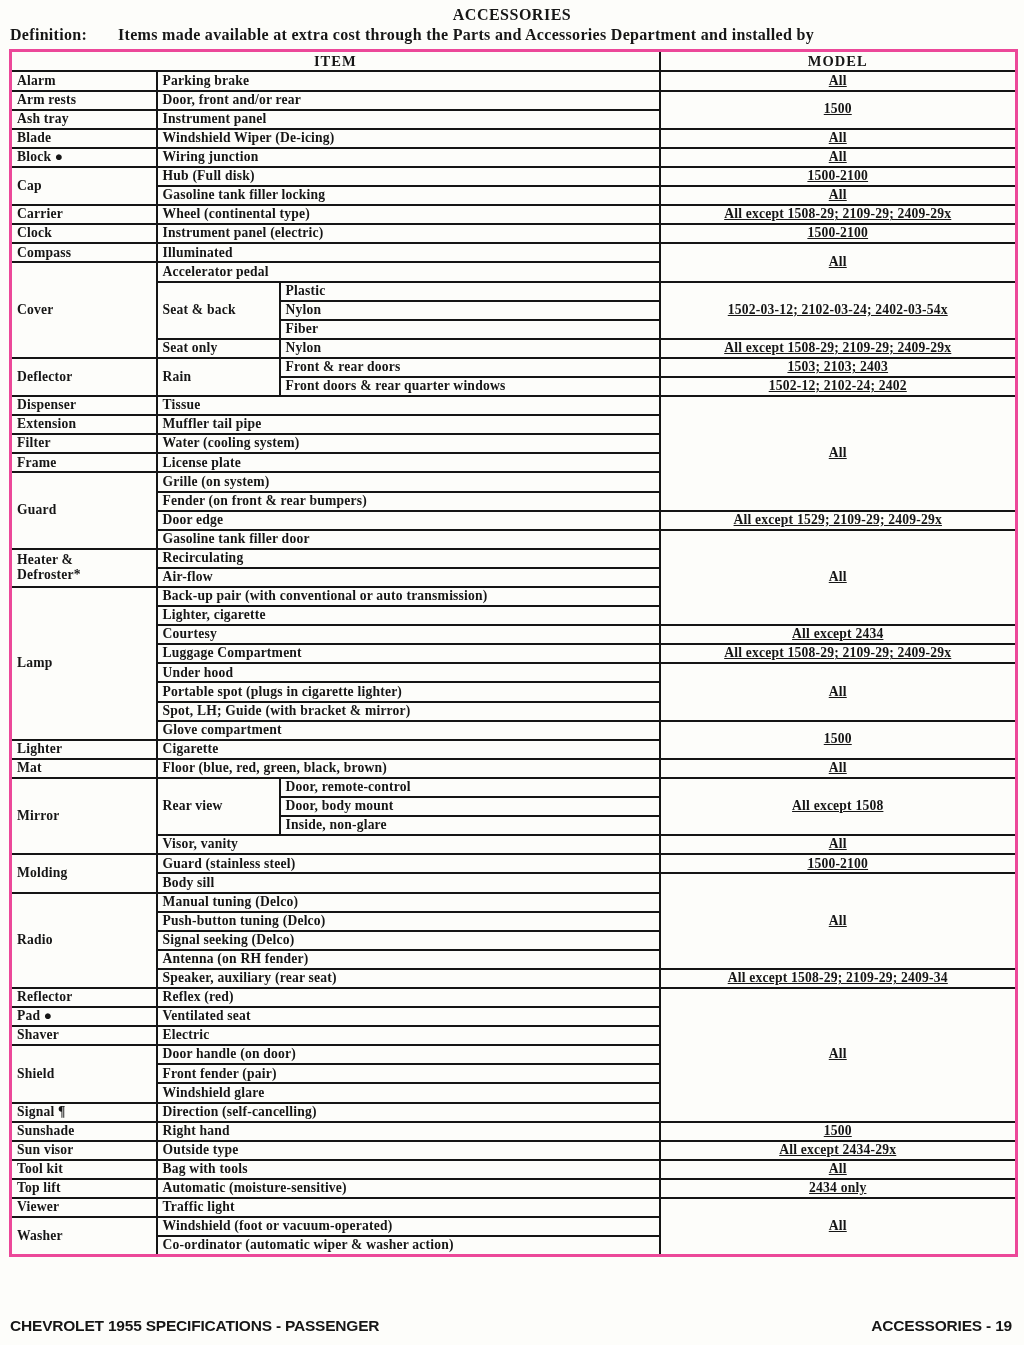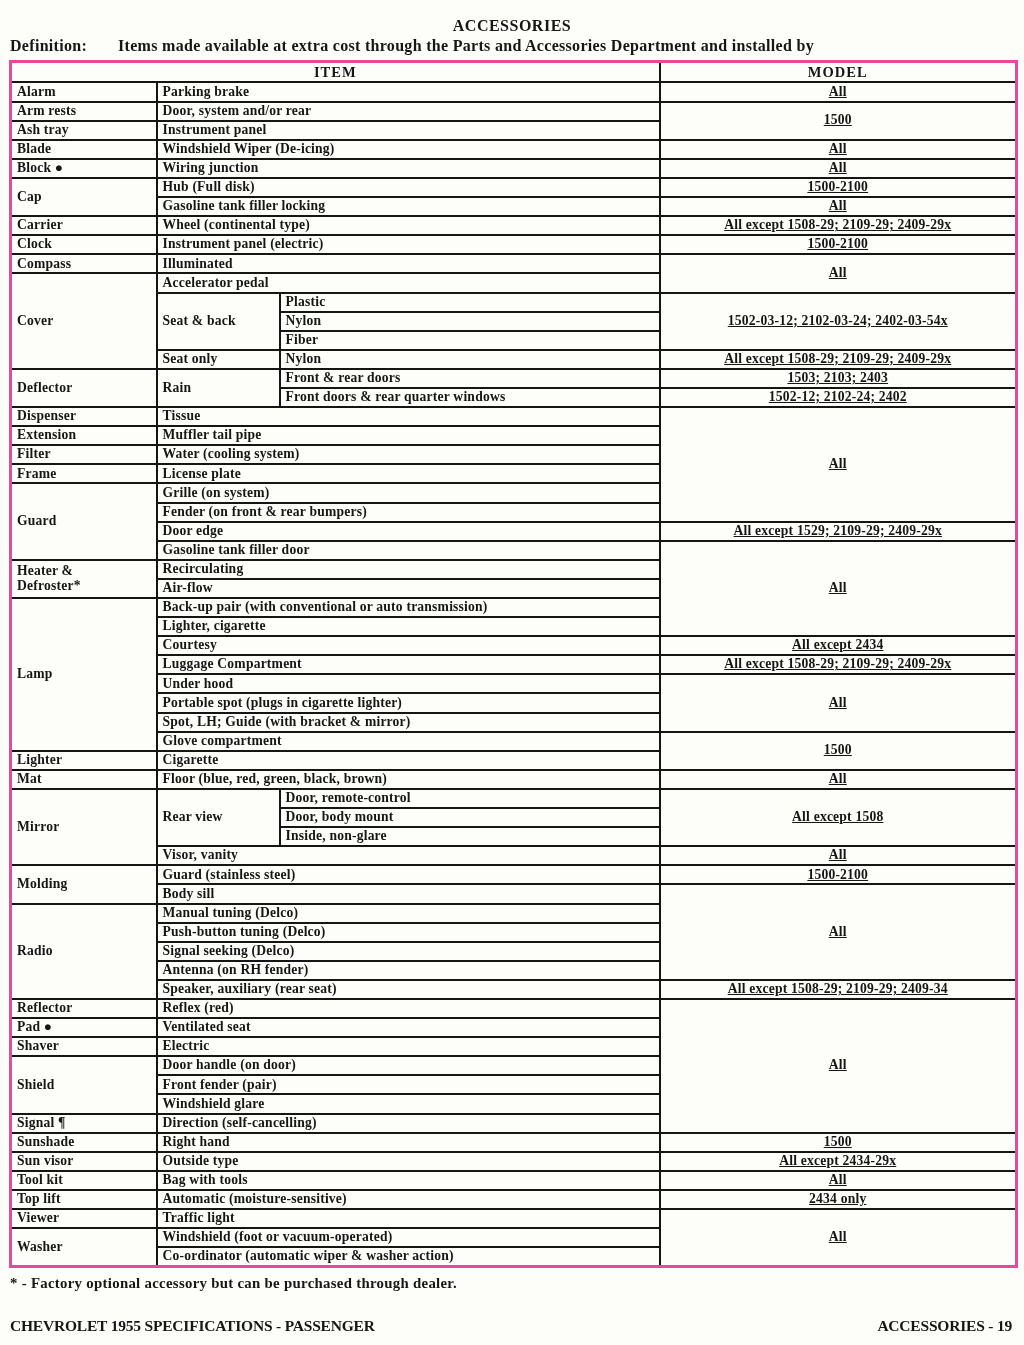--- a/index.html
+++ b/index.html
@@ -8,21 +8,21 @@
     background:#fdfdfa;
     color:#161616;
     font-family:"Liberation Serif", serif;
     font-weight:bold;
     position:relative;
     overflow:hidden;
   }
   .page{position:absolute;left:0;top:0;width:1024px;height:1345px;}
   .title{
     text-align:center;
-    padding-top:17px;
+    padding-top:6px;
     font-size:16px;
     letter-spacing:0.5px;
   }
   .definition{
     margin:1px 6px 4px 10px;
     font-size:16px;
     line-height:1.28;
     letter-spacing:0.3px;
   }
   .definition .def-label{display:inline-block;width:108px;}
@@ -58,21 +58,21 @@
     font-size:14.8px;
     line-height:1.35;
     letter-spacing:0.3px;
   }
   .footnotes .fn{margin-bottom:2px;}
   .footer{
     position:absolute;
     left:10px;right:12px;bottom:10px;
     display:flex;
     justify-content:space-between;
-    font-family:Liberation Serif, serif;
+    font-family:Liberation Sans, sans-serif;
     font-weight:bold;
     font-size:15.5px;
     letter-spacing:-0.2px;
     gap:12px;
   }
 </style>
 </head>
 <body>
 
 <div class="page">
@@ -97,21 +97,21 @@
       </tr>
     </thead>
     <tbody>
         <tr>
           <td class="cat">Alarm</td>
           <td colspan="2" class="desc">Parking brake</td>
           <td class="model">All</td>
         </tr>
         <tr>
           <td class="cat">Arm rests</td>
-          <td colspan="2" class="desc">Door, system and/or rear</td>
+          <td colspan="2" class="desc">Door, front and/or rear</td>
           <td rowspan="2" class="model">1500</td>
         </tr>
         <tr>
           <td class="cat">Ash tray</td>
           <td colspan="2" class="desc">Instrument panel</td>
         </tr>
         <tr>
           <td class="cat">Blade</td>
           <td colspan="2" class="desc">Windshield Wiper (De-icing)</td>
           <td class="model">All</td>
@@ -351,21 +351,20 @@
           <td rowspan="2" class="cat">Washer</td>
           <td colspan="2" class="desc">Windshield (foot or vacuum-operated)</td>
         </tr>
         <tr>
           <td colspan="2" class="desc">Co-ordinator (automatic wiper &amp; washer action)</td>
         </tr>
       </tbody>
   </table>
 
   <div class="footnotes">
-    <div class="fn">* - Factory optional accessory but can be purchased through dealer.</div>
   </div>
 
   <div class="footer">
     <span>CHEVROLET 1955 SPECIFICATIONS - PASSENGER</span>
     <span>ACCESSORIES - 19</span>
   </div>
 
 </div>
 
 </body></html>

